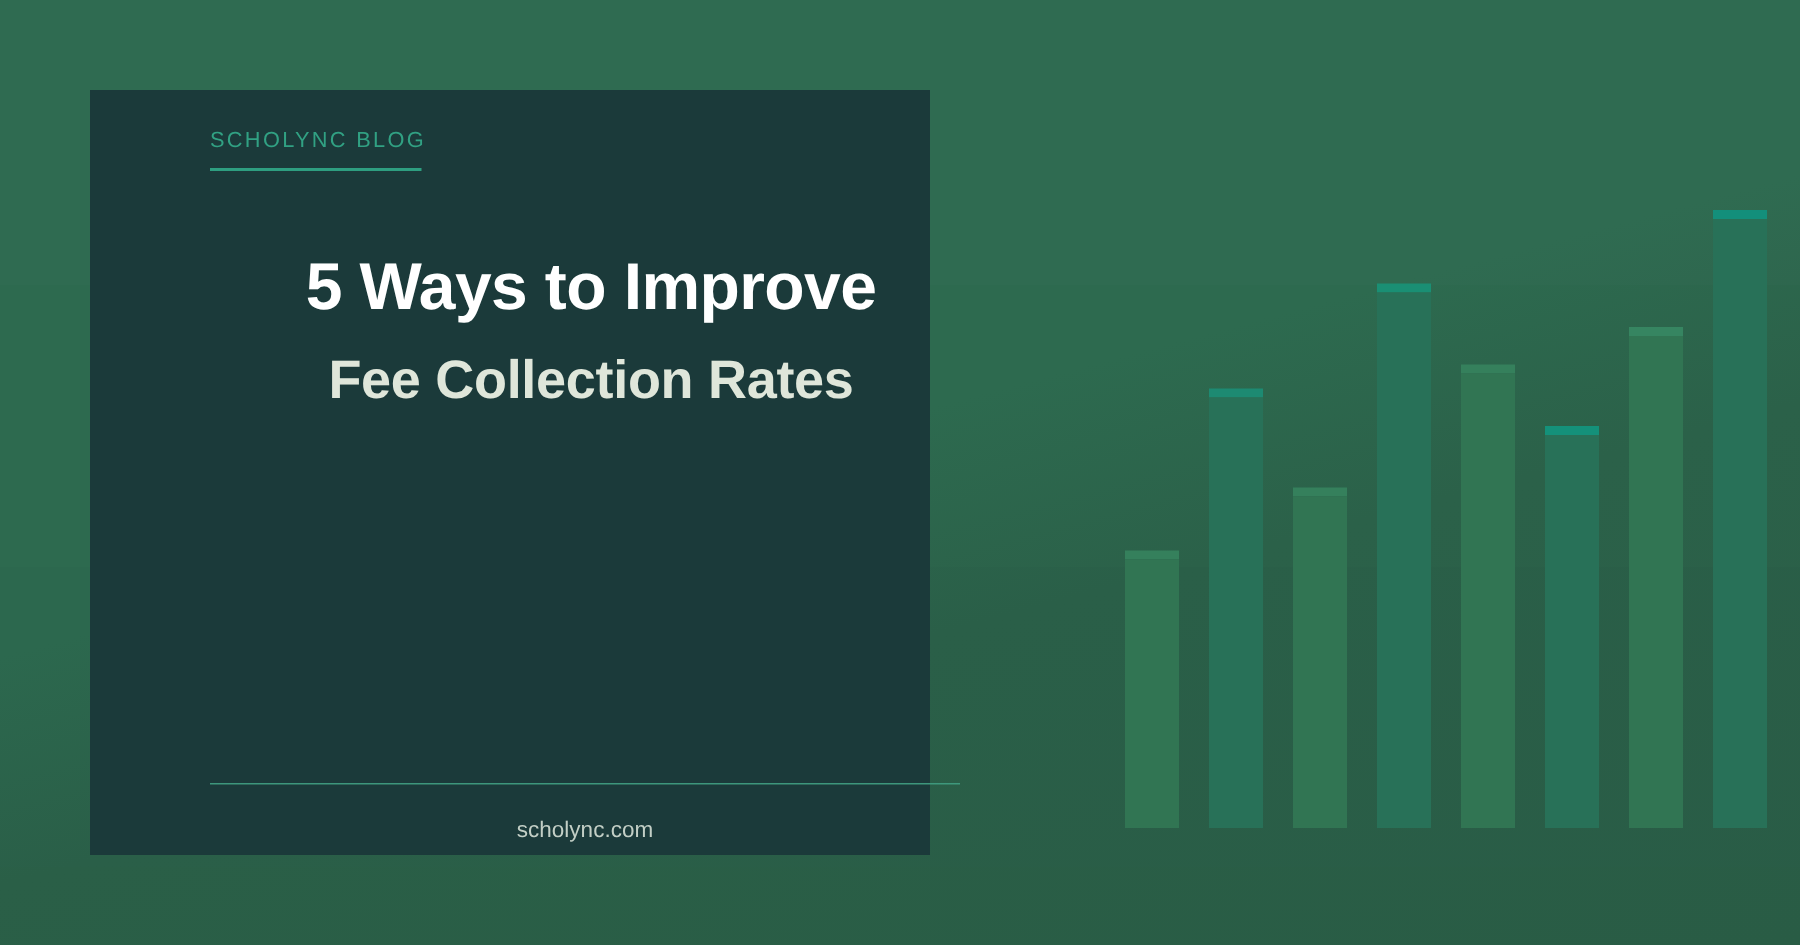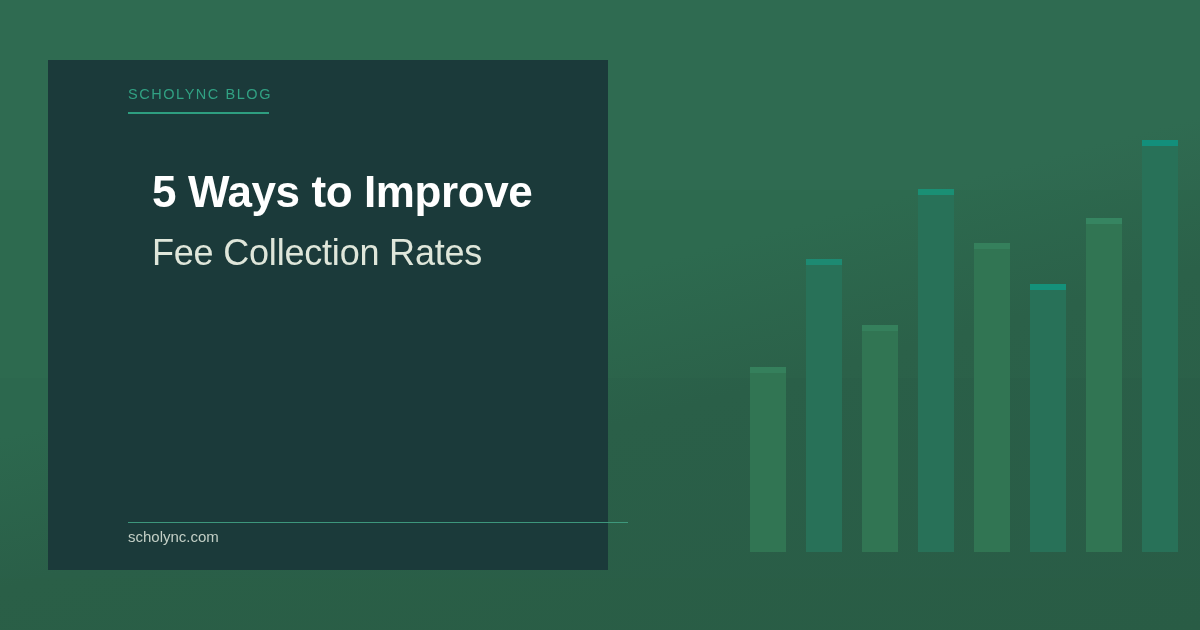--- a/index.html
+++ b/index.html
@@ -57,27 +57,28 @@
     position: absolute;
     left: 0;
     right: 0;
     top: 0;
     height: 6px;
   }
 
   
   #panel {
     position: absolute;
-    left: 48px;
+    left: 60px;
     top: 60px;
     width: 560px;
     height: 510px;
     background: #1b3a3a;
     box-sizing: border-box;
     padding: 0;
+    text-align: center;
   }
 
   .eyebrow-wrap {
     position: absolute;
     left: 80px;
     top: 24px;
   }
   .eyebrow {
     font-size: 14.5px;
     letter-spacing: 1.55px;
@@ -104,41 +105,41 @@
     font-size: 44px;
     font-weight: 700;
     color: #ffffff;
     line-height: 54px;
     letter-spacing: -0.4px;
     white-space: nowrap;
   }
   .headline .line2 {
     margin-top: 12px;
     font-size: 36px;
-    font-weight: 400;
+    font-weight: 700;
     color: #dfe6da;
     line-height: 44px;
     letter-spacing: -0.2px;
     white-space: nowrap;
   }
 
   .footer {
     position: absolute;
     left: 80px;
     top: 462px;
     width: 500px;
   }
   .footer-rule {
     width: 500px;
     height: 1px;
     background: #3f9b7f;
     opacity: 0.95;
   }
   .footer-url {
-    margin-top: 4px;
+    margin-top: 21px;
     font-size: 15px;
     color: #c3cfc6;
     line-height: 20px;
     white-space: nowrap;
   }
 </style>
 </head>
 <body>
 
 <div id="canvas">

